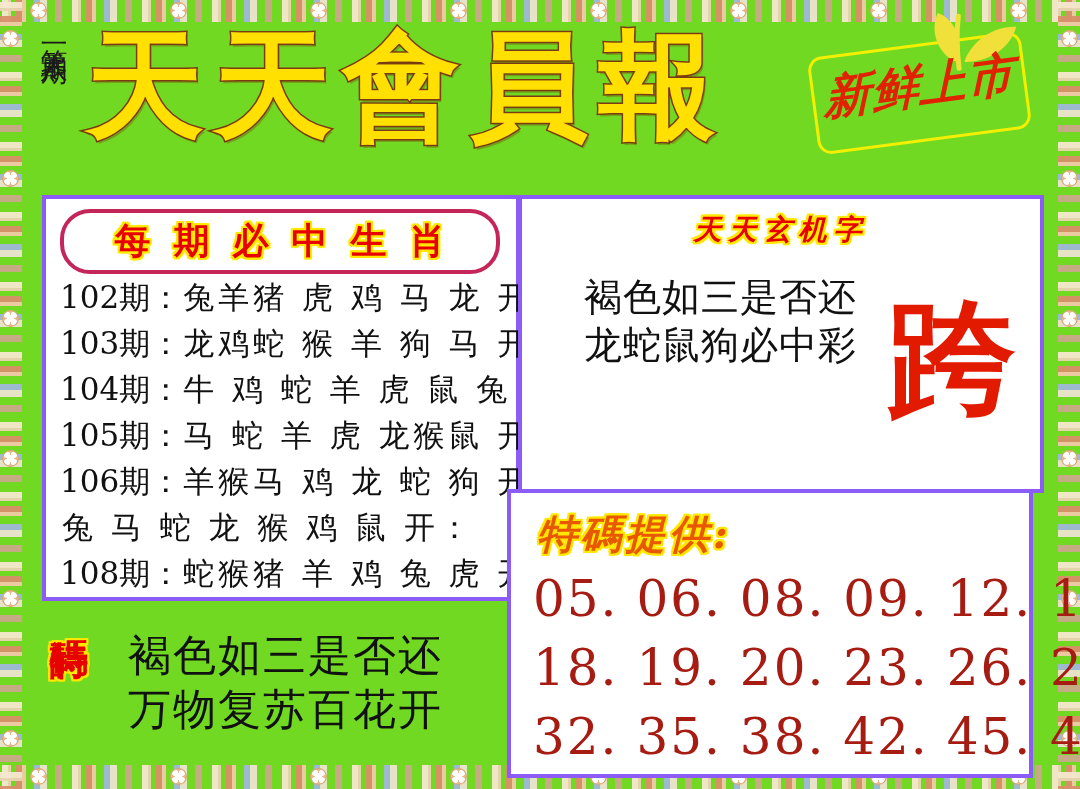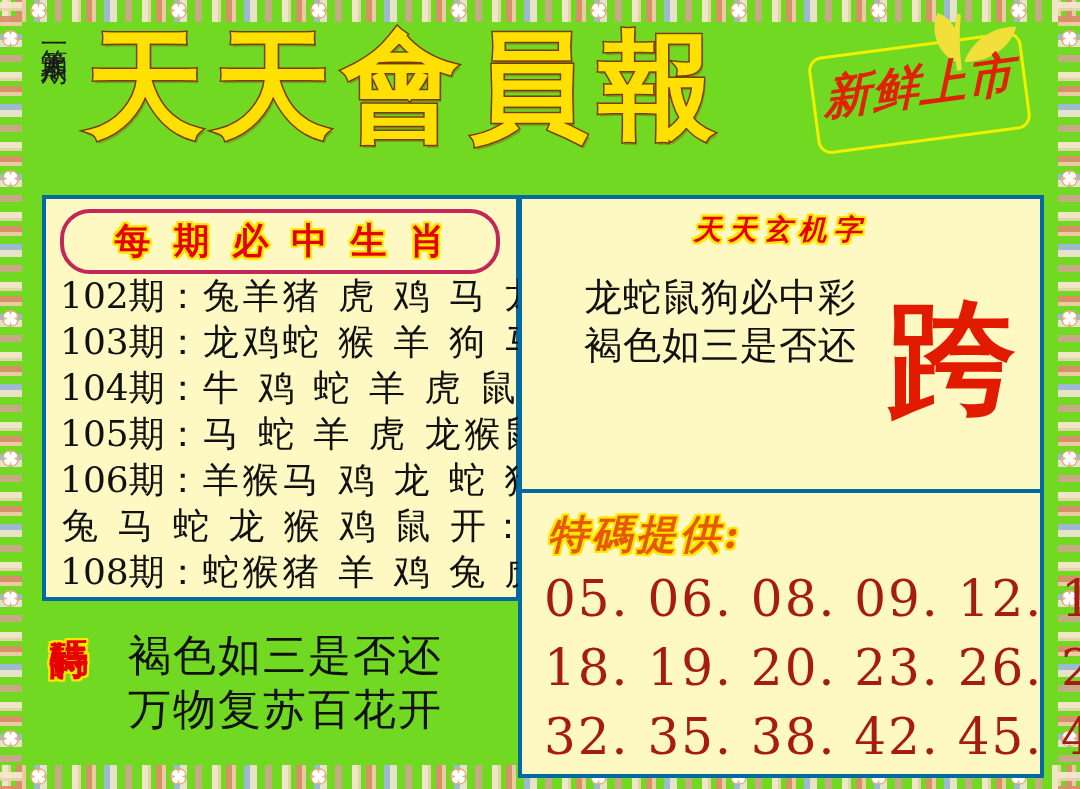--- a/index.html
+++ b/index.html
@@ -111,24 +111,24 @@
     text-align:center;
     font-family:"DejaVu Serif","Liberation Serif",serif;
     font-weight:bold;font-style:italic;
     font-size:47px;line-height:52px;color:#e02200;
     letter-spacing:1px;white-space:nowrap;
     transform:skewX(-6deg);
   }
   .leaf-wrap{position:absolute;left:100px;top:-32px;width:120px;height:64px;}
 
   
-  .panel{position:absolute;border:4px solid #0369a1;background:#fef9c3;}
+  .panel{position:absolute;border:4px solid #8b5cf6;background:#ffffff;}
   .panel-left{left:42px;top:195px;width:470px;height:398px;}
   .panel-rt{left:518px;top:195px;width:518px;height:290px;}
-  .panel-rb{left:518px;top:489px;width:518px;height:281px;}
+  .panel-rb{left:507px;top:489px;width:518px;height:281px;}
 
   
   .cap{
     position:absolute;left:14px;top:10px;width:432px;height:57px;
     border:4px solid #c4265a;border-radius:30px;
   }
   .cap-text{
     position:absolute;inset:0;
     display:flex;align-items:center;justify-content:center;
     font-family:"DejaVu Serif","Liberation Serif",serif;
@@ -137,24 +137,24 @@
     text-shadow:
       0 0 2px #ffe800, 0 0 4px #ffe800,
       2px 0 0 #ffe800,-2px 0 0 #ffe800,0 2px 0 #ffe800,0 -2px 0 #ffe800,
       2px 2px 0 #ffe800,-2px -2px 0 #ffe800,2px -2px 0 #ffe800,-2px 2px 0 #ffe800;
     padding-left:23px;
     white-space:nowrap;
   }
 
   .rows{position:absolute;left:14px;top:74px;right:6px;}
   .row{
-    display:flex;align-items:center;
+    display:flex;align-items:flex-end;
     height:46px;
     font-family:"DejaVu Serif","Liberation Serif",serif;
-    font-size:36px;color:#111;white-space:nowrap;
+    font-size:31px;color:#111;white-space:nowrap;
   }
   .row .issue-no{letter-spacing:0px;}
   .row .zodiac{letter-spacing:4px;margin-left:2px;}
 
   
   .poem-label{
     position:absolute;left:42px;top:610px;width:50px;
     font-family:"DejaVu Serif","Liberation Serif",serif;
     font-weight:bold;font-size:38px;line-height:46px;
     color:#e60000;
@@ -316,22 +316,22 @@
 
   <div class="poem-label">特碼詩</div>
   <div class="poem-body">
     <div>褐色如三是否还</div>
     <div>万物复苏百花开</div>
   </div>
 
   <div class="panel panel-rt">
     <div class="rt-title">天天玄机字</div>
     <div class="rt-verse">
+      <div>褐色如三是否还</div>
       <div>龙蛇鼠狗必中彩</div>
-      <div>褐色如三是否还</div>
     </div>
     <div class="rt-big">跨</div>
   </div>
 
   <div class="panel panel-rb">
     <div class="rb-title">特碼提供:</div>
     <div class="nums">
       <div class="num-row">05. 06. 08. 09. 12. 14</div>
       <div class="num-row">18. 19. 20. 23. 26. 29</div>
       <div class="num-row">32. 35. 38. 42. 45. 47</div>

